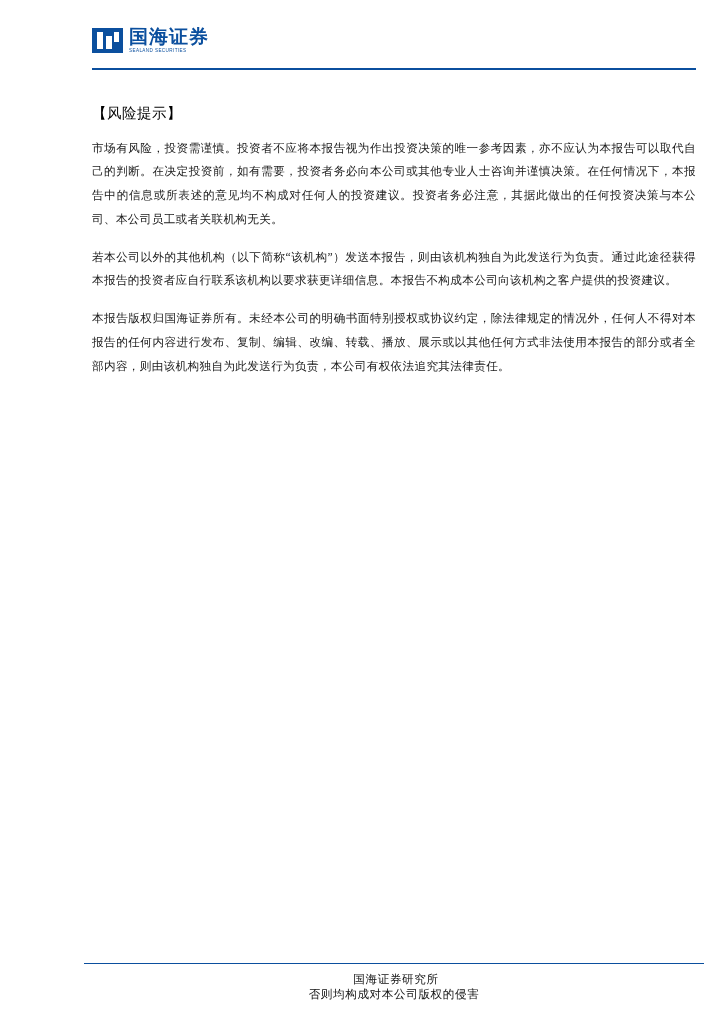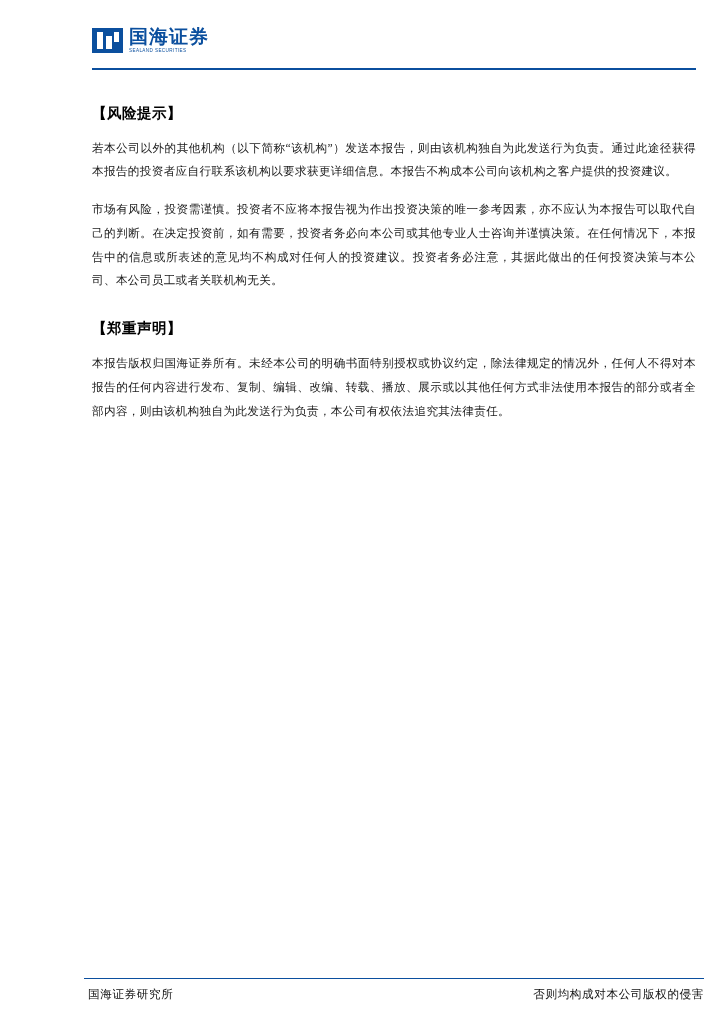--- a/index.html
+++ b/index.html
@@ -106,21 +106,21 @@
     margin-top: 6px;
   }
 
   
   .content {
     padding-top: 34px;
   }
   .section-title {
     font-family: "Liberation Serif", serif;
     font-size: 14.5px;
-    font-weight: bold;
+    font-weight: normal;
     color: #000000;
     letter-spacing: 0.5px;
     margin: 0 0 14px 0;
   }
   .section-title.second {
     margin-top: 26px;
   }
   .para {
     font-family: "Liberation Serif", serif;
     font-size: 11.6px;
@@ -143,21 +143,22 @@
     bottom: 22px;
   }
   .footer-rule {
     height: 1.4px;
     background: #0b4f9e;
     margin-bottom: 8px;
   }
   .footer-row {
     display: flex;
     align-items: center;
-    justify-content: space-between;
+    justify-content: center;
+    flex-direction: column;
   }
   .footer-left {
     font-family: "Liberation Serif", serif;
     font-size: 11.6px;
     color: #111111;
     letter-spacing: 0.6px;
     padding-left: 4px;
   }
   .footer-right {
     font-family: "Liberation Serif", serif;
@@ -180,24 +181,23 @@
         <div class="brand-cn">国海证券</div>
         <div class="brand-en">SEALAND SECURITIES</div>
       </div>
     </div>
   </div>
   <div class="header-rule"></div>
 
   <div class="content">
 
     <h2 class="section-title">【风险提示】</h2>
+    <p class="para">市场有风险，投资需谨慎。投资者不应将本报告视为作出投资决策的唯一参考因素，亦不应认为本报告可以取代自己的判断。在决定投资前，如有需要，投资者务必向本公司或其他专业人士咨询并谨慎决策。在任何情况下，本报告中的信息或所表述的意见均不构成对任何人的投资建议。投资者务必注意，其据此做出的任何投资决策与本公司、本公司员工或者关联机构无关。</p>
     <p class="para">若本公司以外的其他机构（以下简称“该机构”）发送本报告，则由该机构独自为此发送行为负责。通过此途径获得本报告的投资者应自行联系该机构以要求获更详细信息。本报告不构成本公司向该机构之客户提供的投资建议。</p>
-    <p class="para">市场有风险，投资需谨慎。投资者不应将本报告视为作出投资决策的唯一参考因素，亦不应认为本报告可以取代自己的判断。在决定投资前，如有需要，投资者务必向本公司或其他专业人士咨询并谨慎决策。在任何情况下，本报告中的信息或所表述的意见均不构成对任何人的投资建议。投资者务必注意，其据此做出的任何投资决策与本公司、本公司员工或者关联机构无关。</p>
-
-    <h2 class="section-title second">【郑重声明】</h2>
+
     <p class="para">本报告版权归国海证券所有。未经本公司的明确书面特别授权或协议约定，除法律规定的情况外，任何人不得对本报告的任何内容进行发布、复制、编辑、改编、转载、播放、展示或以其他任何方式非法使用本报告的部分或者全部内容，则由该机构独自为此发送行为负责，本公司有权依法追究其法律责任。</p>
 
   </div>
 
   <div class="footer">
     <div class="footer-rule"></div>
     <div class="footer-row">
       <div class="footer-left">国海证券研究所</div>
       <div class="footer-right">否则均构成对本公司版权的侵害</div>
     </div>

